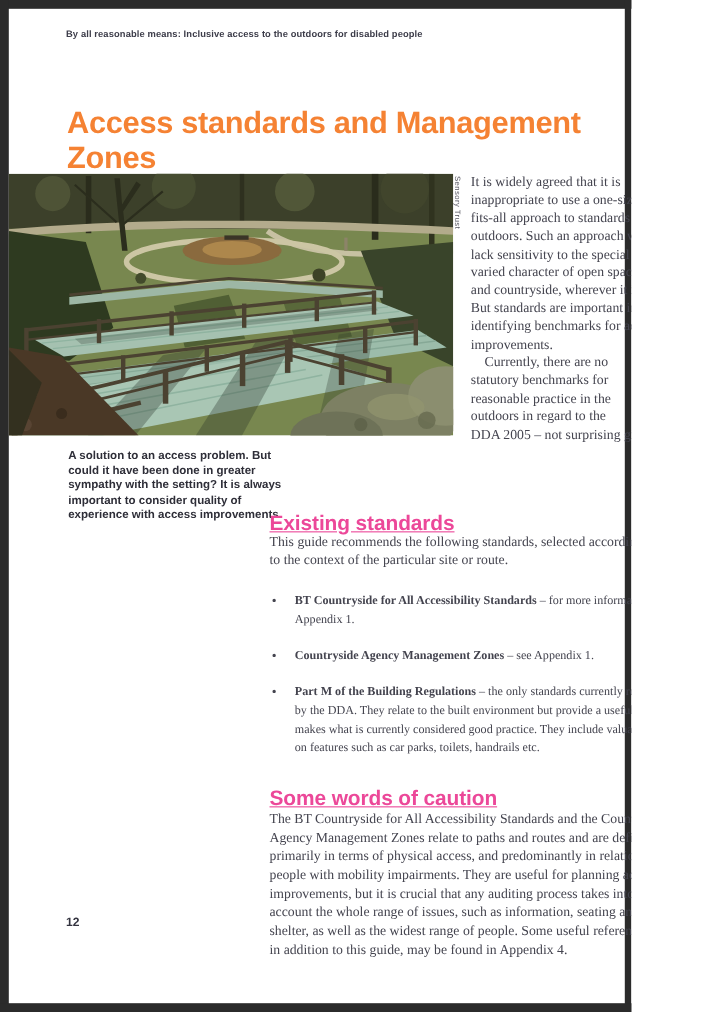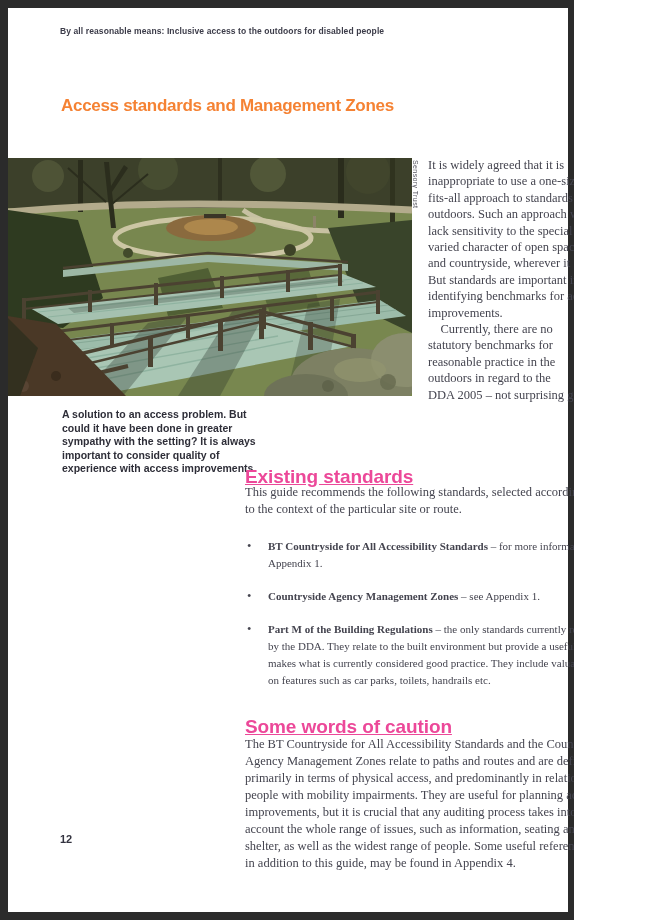--- a/index.html
+++ b/index.html
@@ -6,21 +6,21 @@
   .sheet{position:relative;width:574px;height:920px;background:#ffffff;overflow:hidden;
          font-family:"Liberation Sans",sans-serif;}
   .frame{position:absolute;background:#2b2b2b;}
   .frame.top{left:0;top:0;width:654px;height:8px;}
   .frame.left{left:0;top:0;width:8px;height:920px;}
   .frame.right{right:0;top:0;width:6px;height:920px;}
   .frame.bottom{left:0;bottom:0;width:654px;height:8px;}
 
   .runhead{position:absolute;left:60px;top:26px;font-size:8.5px;font-weight:600;
            color:#3c3c49;letter-spacing:.1px;}
-  .title{position:absolute;left:61px;top:96px;font-size:17px;font-weight:700;
+  .title{position:absolute;left:61px;top:96px;font-size:28px;font-weight:700;
          color:#f58233;letter-spacing:-.3px;}
 
   .photo{position:absolute;left:8px;top:158px;width:404px;height:238px;display:block;}
   .credit{position:absolute;left:412px;top:160px;font-size:7px;color:#55555f;
           writing-mode:vertical-rl;letter-spacing:.4px;}
 
   .caption{position:absolute;left:62px;top:408px;width:195px;font-size:10.5px;
            font-weight:700;color:#2e2e38;line-height:13.5px;white-space:pre-line;}
 
   .serif{font-family:"Liberation Serif","DejaVu Serif",serif;color:#44444f;}

